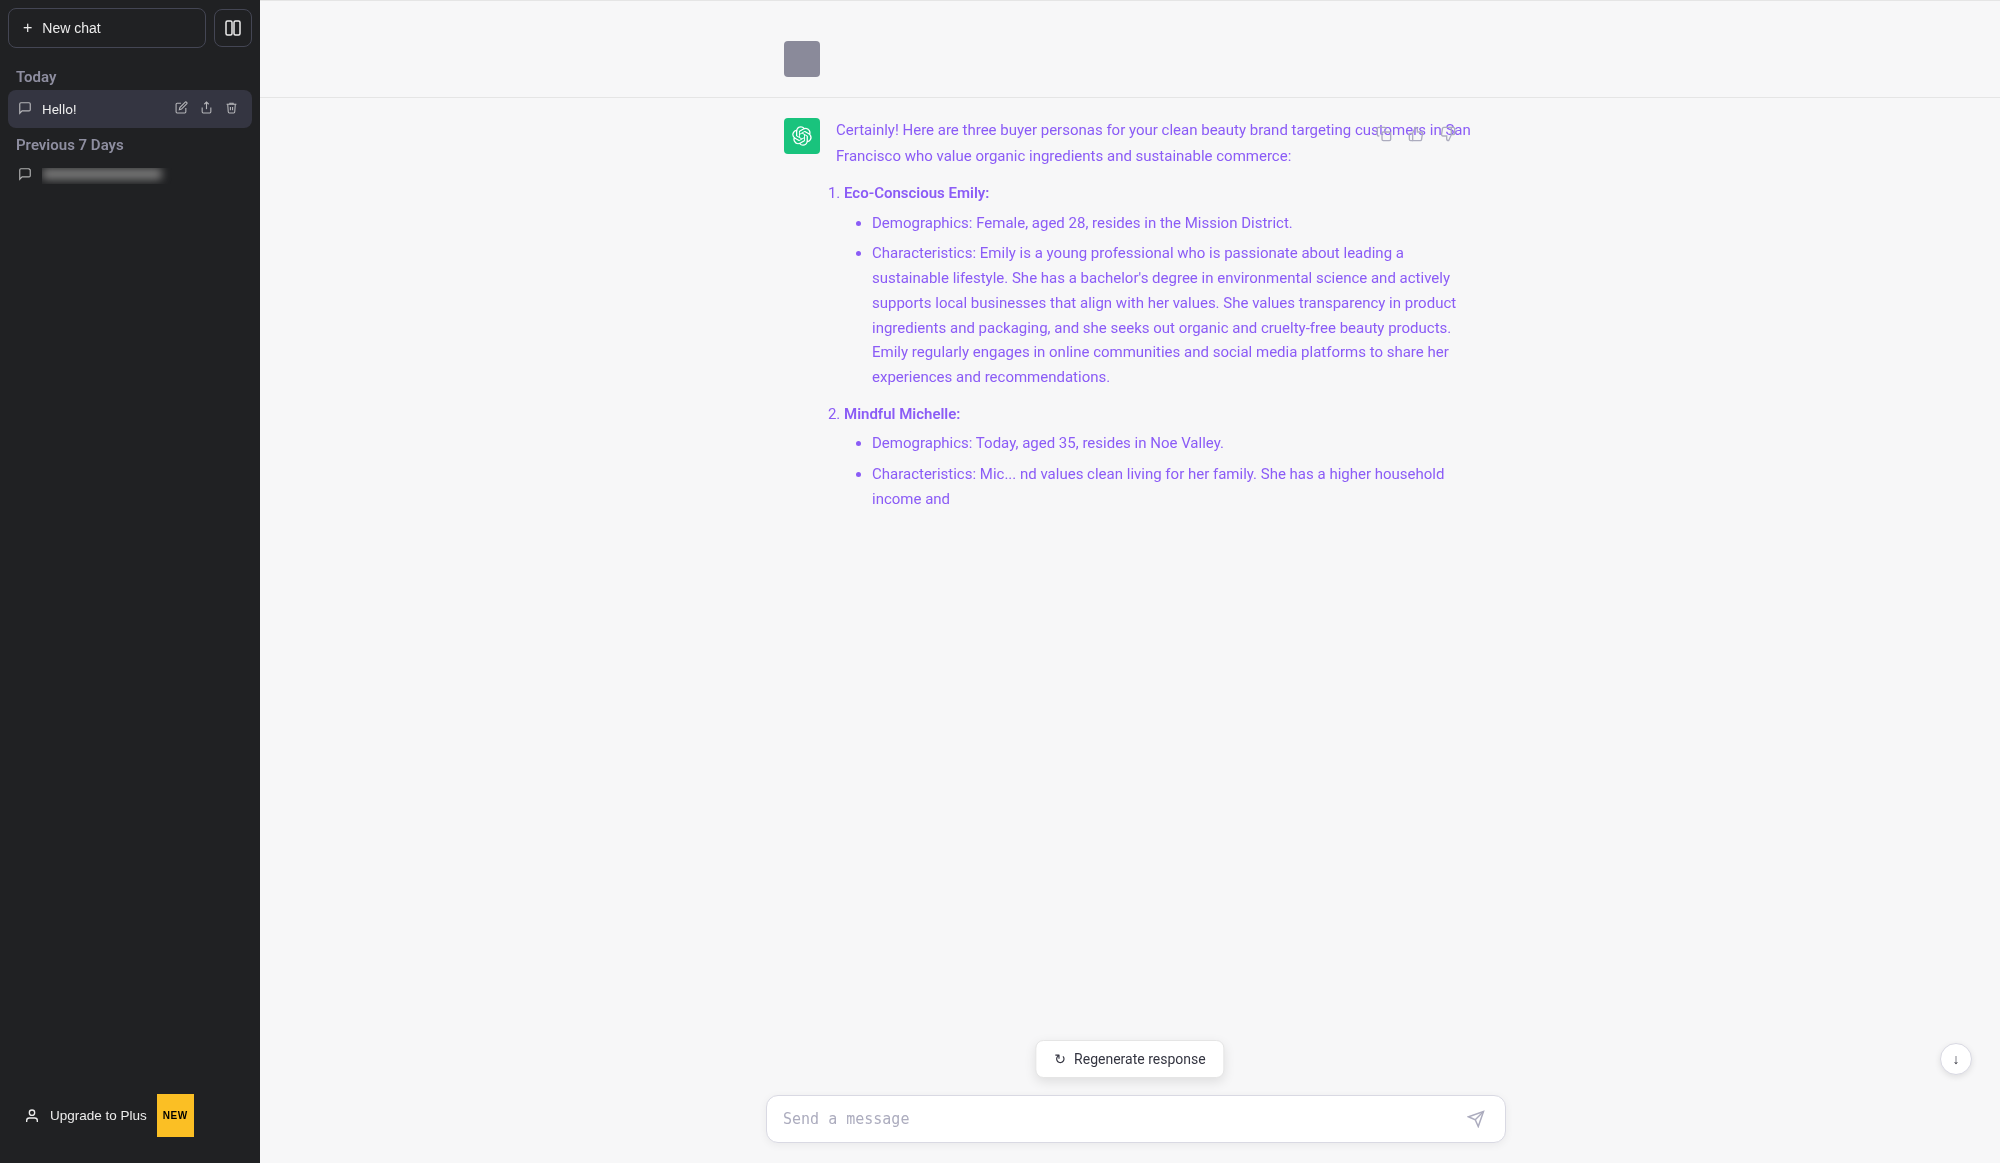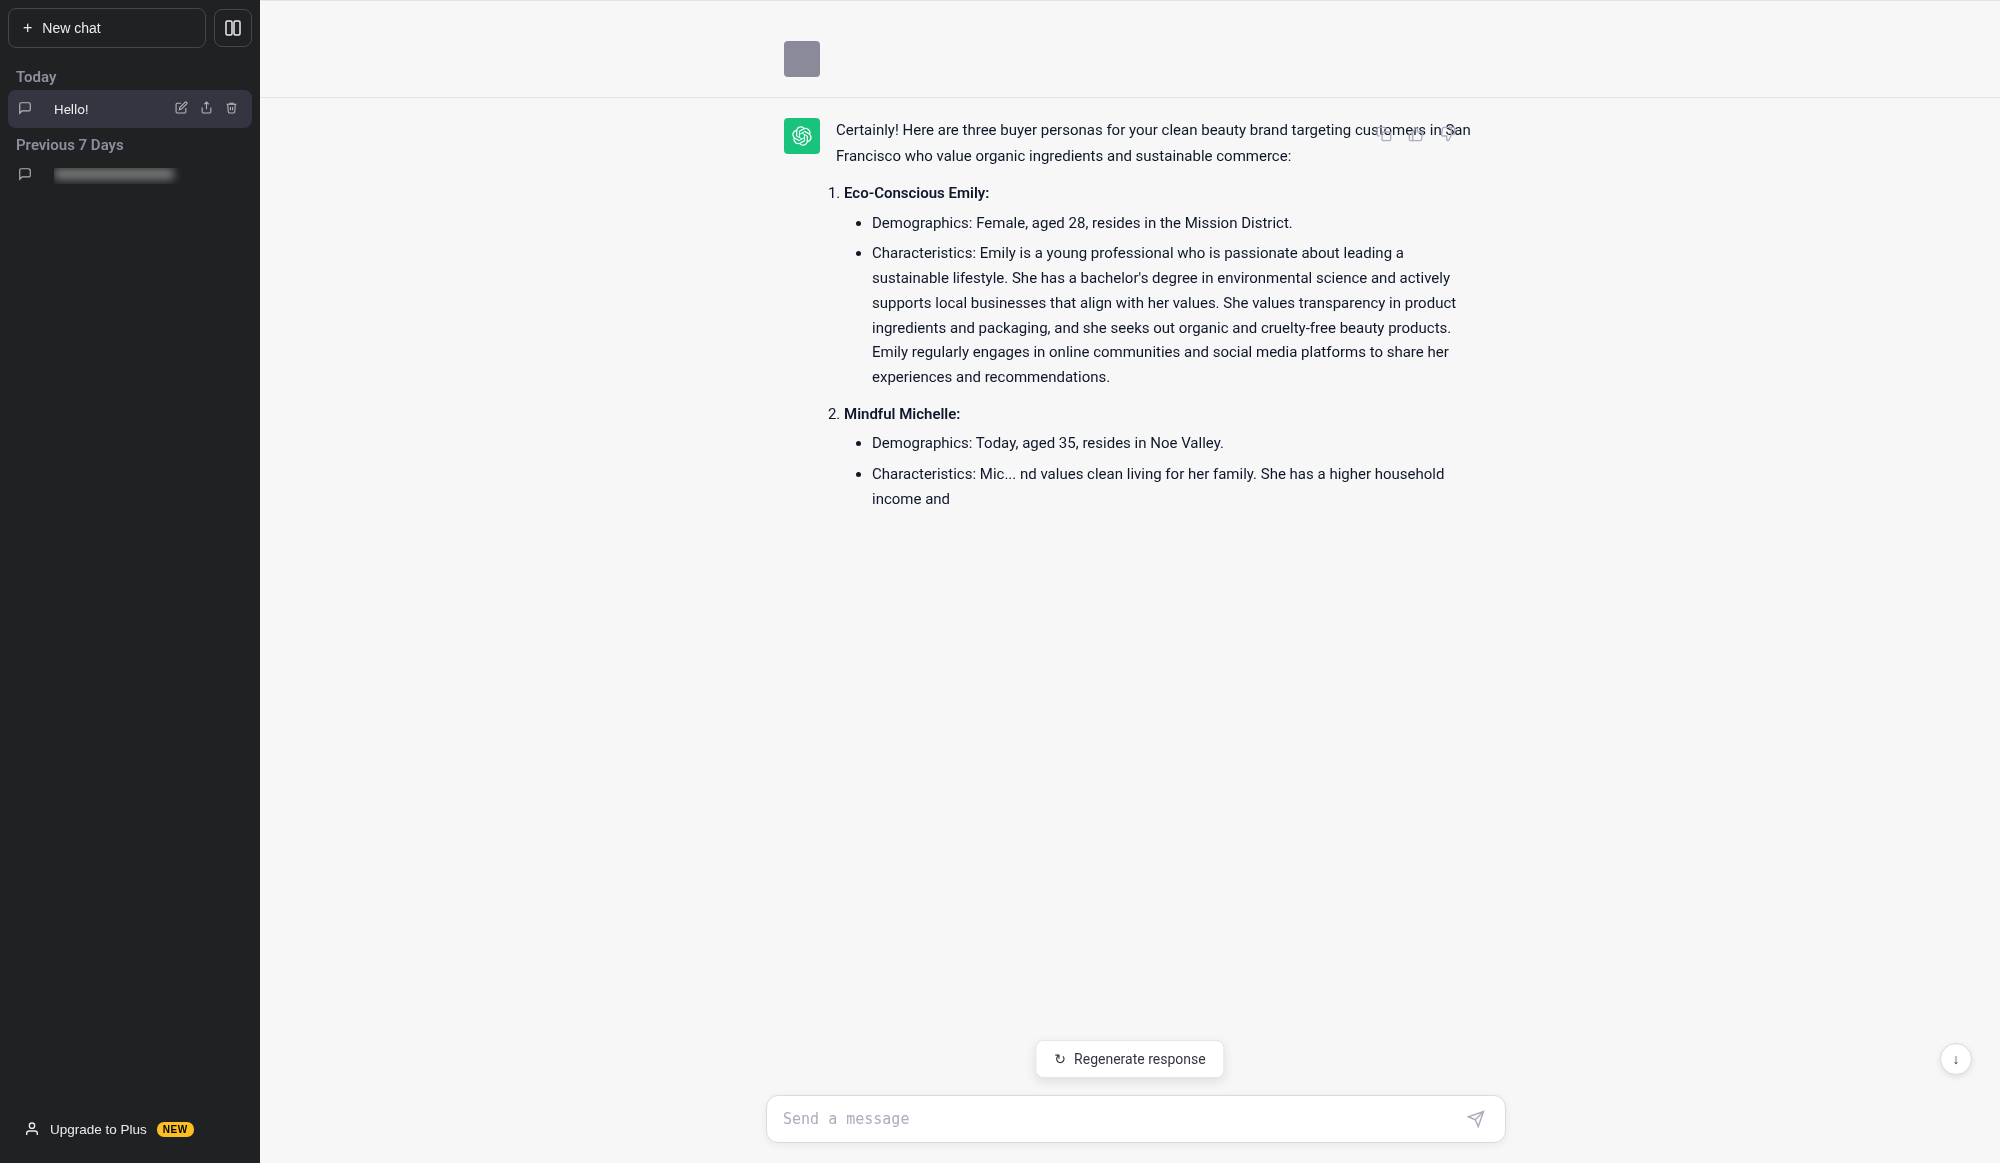--- a/index.html
+++ b/index.html
@@ -82,21 +82,20 @@
       font-size: 14px;
       opacity: 0.7;
       flex-shrink: 0;
     }
 
     .chat-item-label {
       flex: 1;
       white-space: nowrap;
       overflow: hidden;
       text-overflow: ellipsis;
-      margin-left: 12px;
     }
 
     .chat-item-actions {
       display: flex;
       gap: 4px;
       align-items: center;
     }
     .chat-item-action-btn {
       background: transparent;
       border: none;
@@ -134,22 +133,22 @@
       background: transparent;
       border: none;
       width: 100%;
     }
 
     .new-badge {
       background: #fbbf24;
       color: #000;
       font-size: 10px;
       font-weight: 700;
-      padding: 2px 6px;
-      border-radius: 7px;
+      padding: 16px 6px;
+      border-radius: 0;
       letter-spacing: 0.5px;
     }
 
     
     .main-content {
       flex: 1;
       display: flex;
       flex-direction: column;
       background: #f7f7f8;
       position: relative;
@@ -233,21 +232,21 @@
       border-radius: 4px;
       font-size: 16px;
       display: flex;
       align-items: center;
     }
 
     .ai-message-content {
       flex: 1;
       font-size: 15px;
       line-height: 1.7;
-      color: #0f172a;
+      color: #8b5cf6;
     }
 
     .ai-intro {
       margin-bottom: 12px;
     }
 
     ol.persona-list {
       margin-left: 8px;
     }
 

